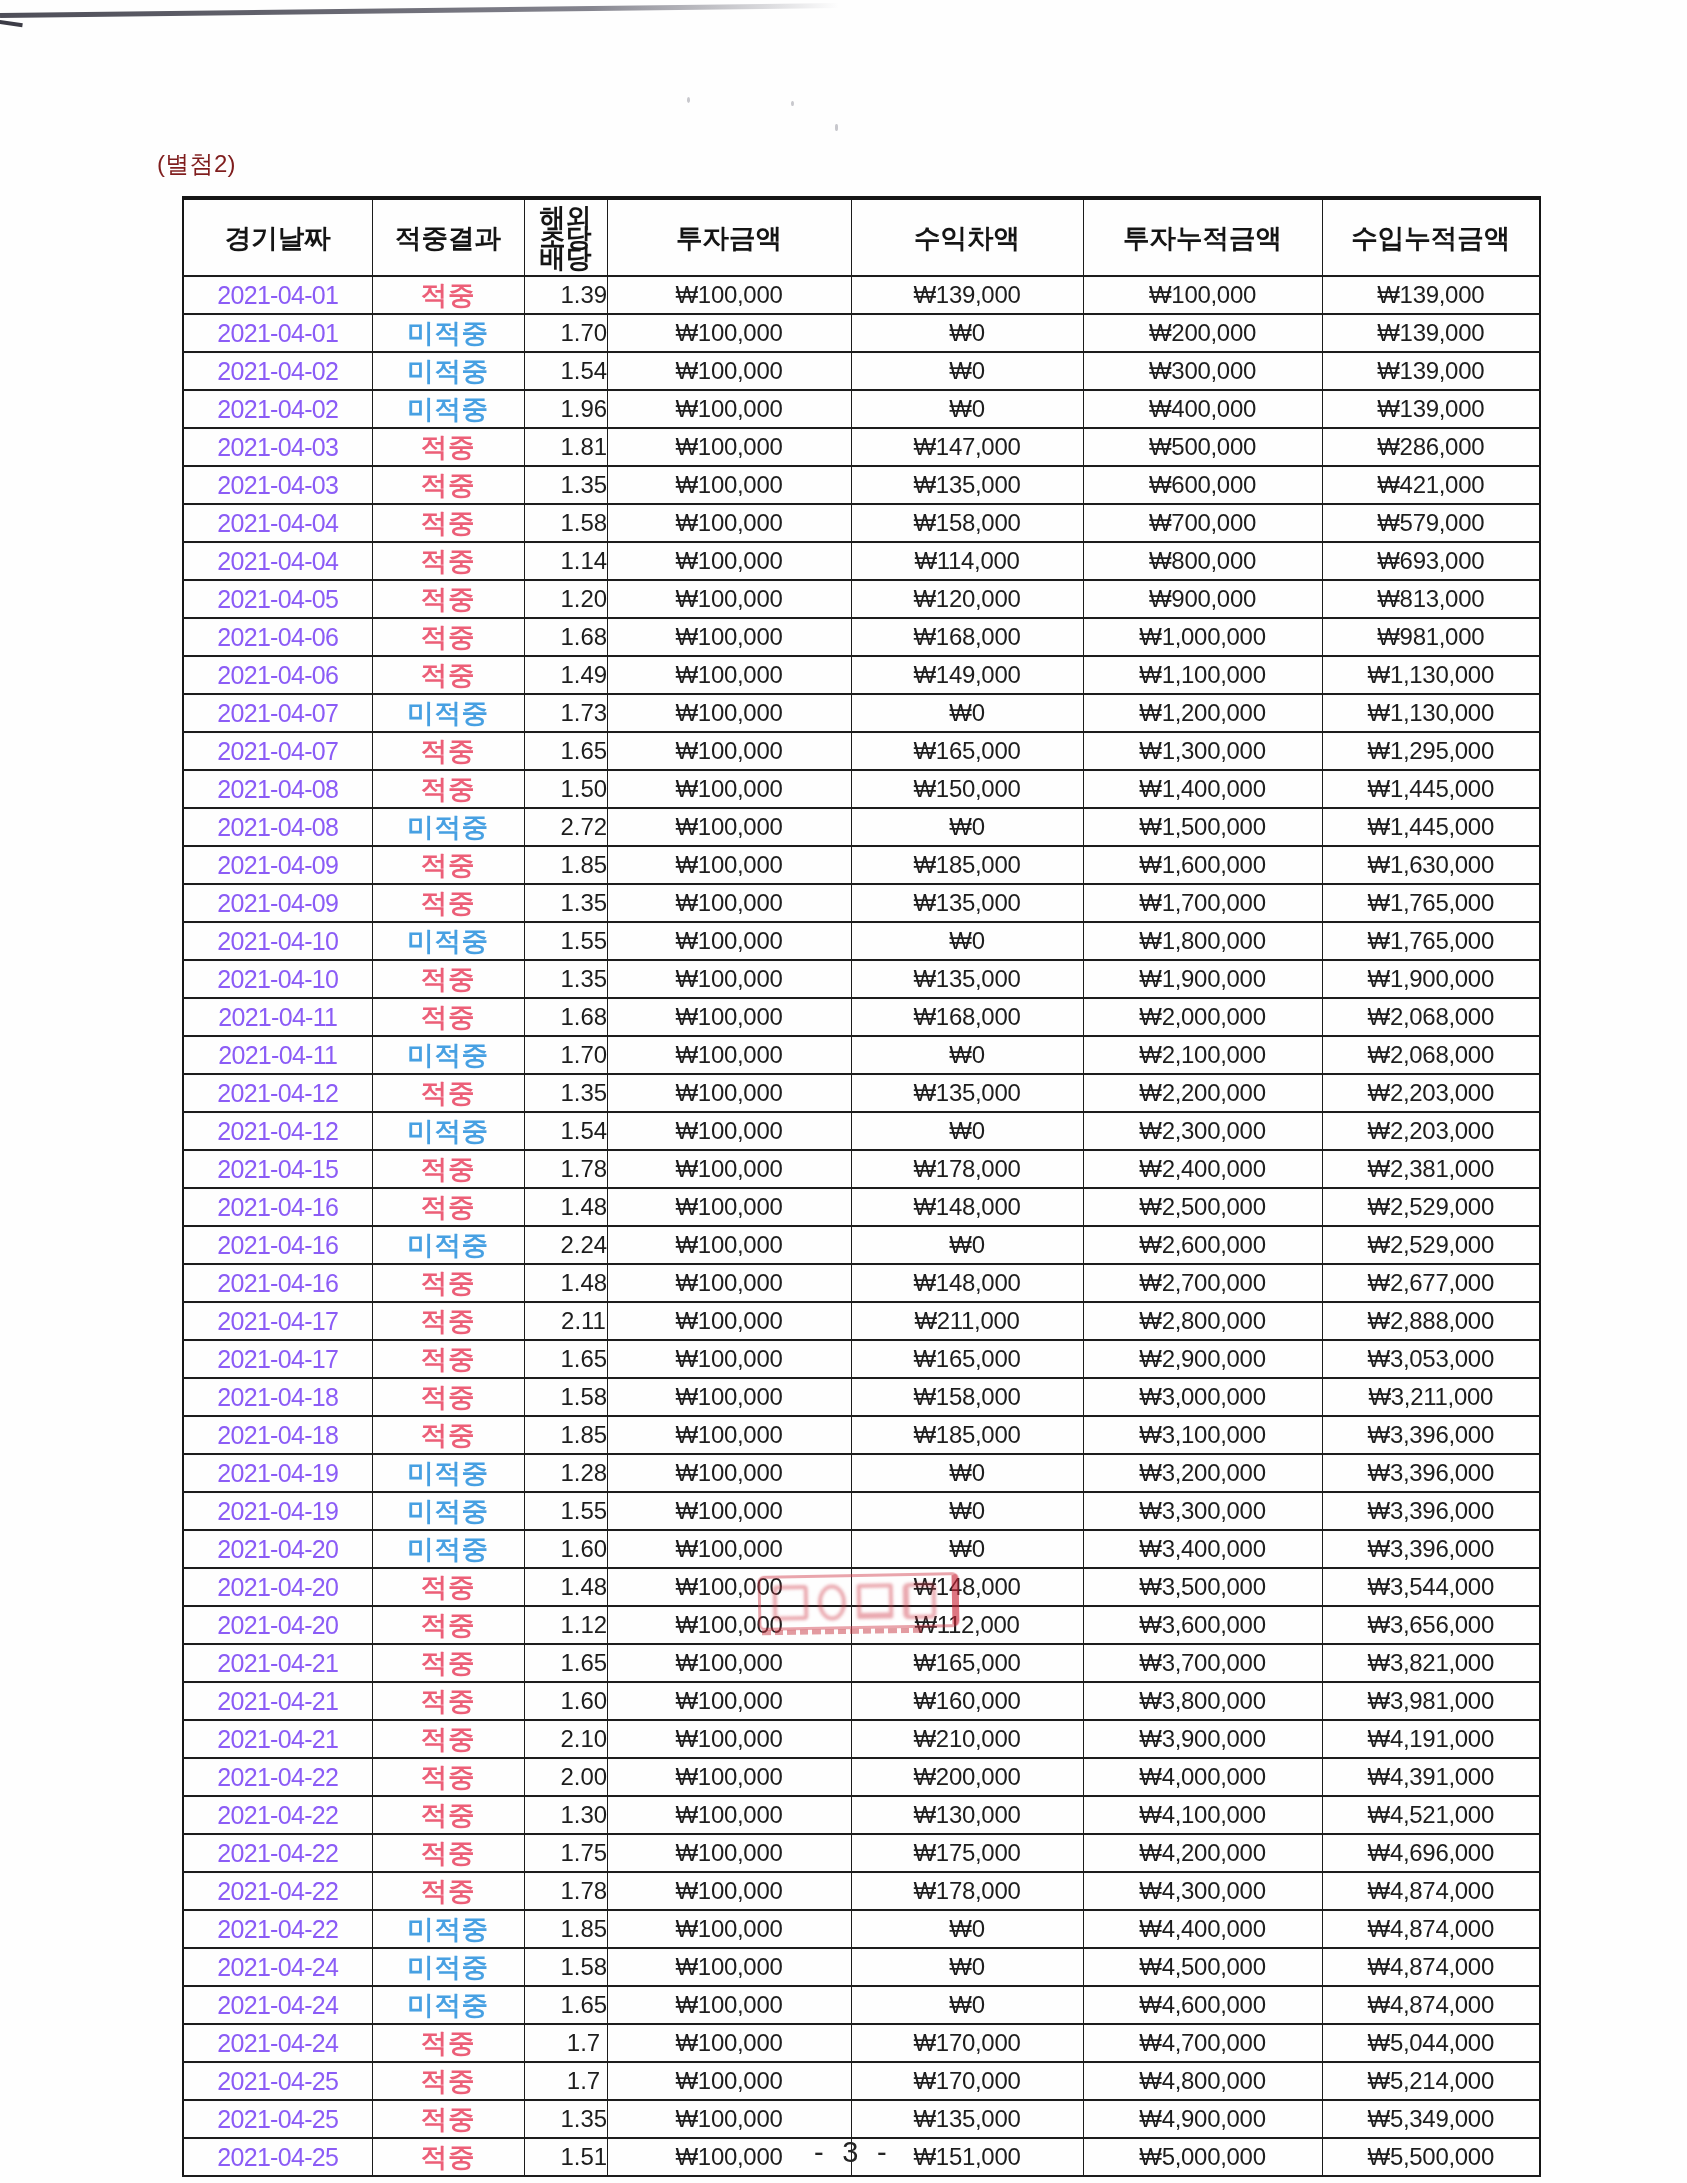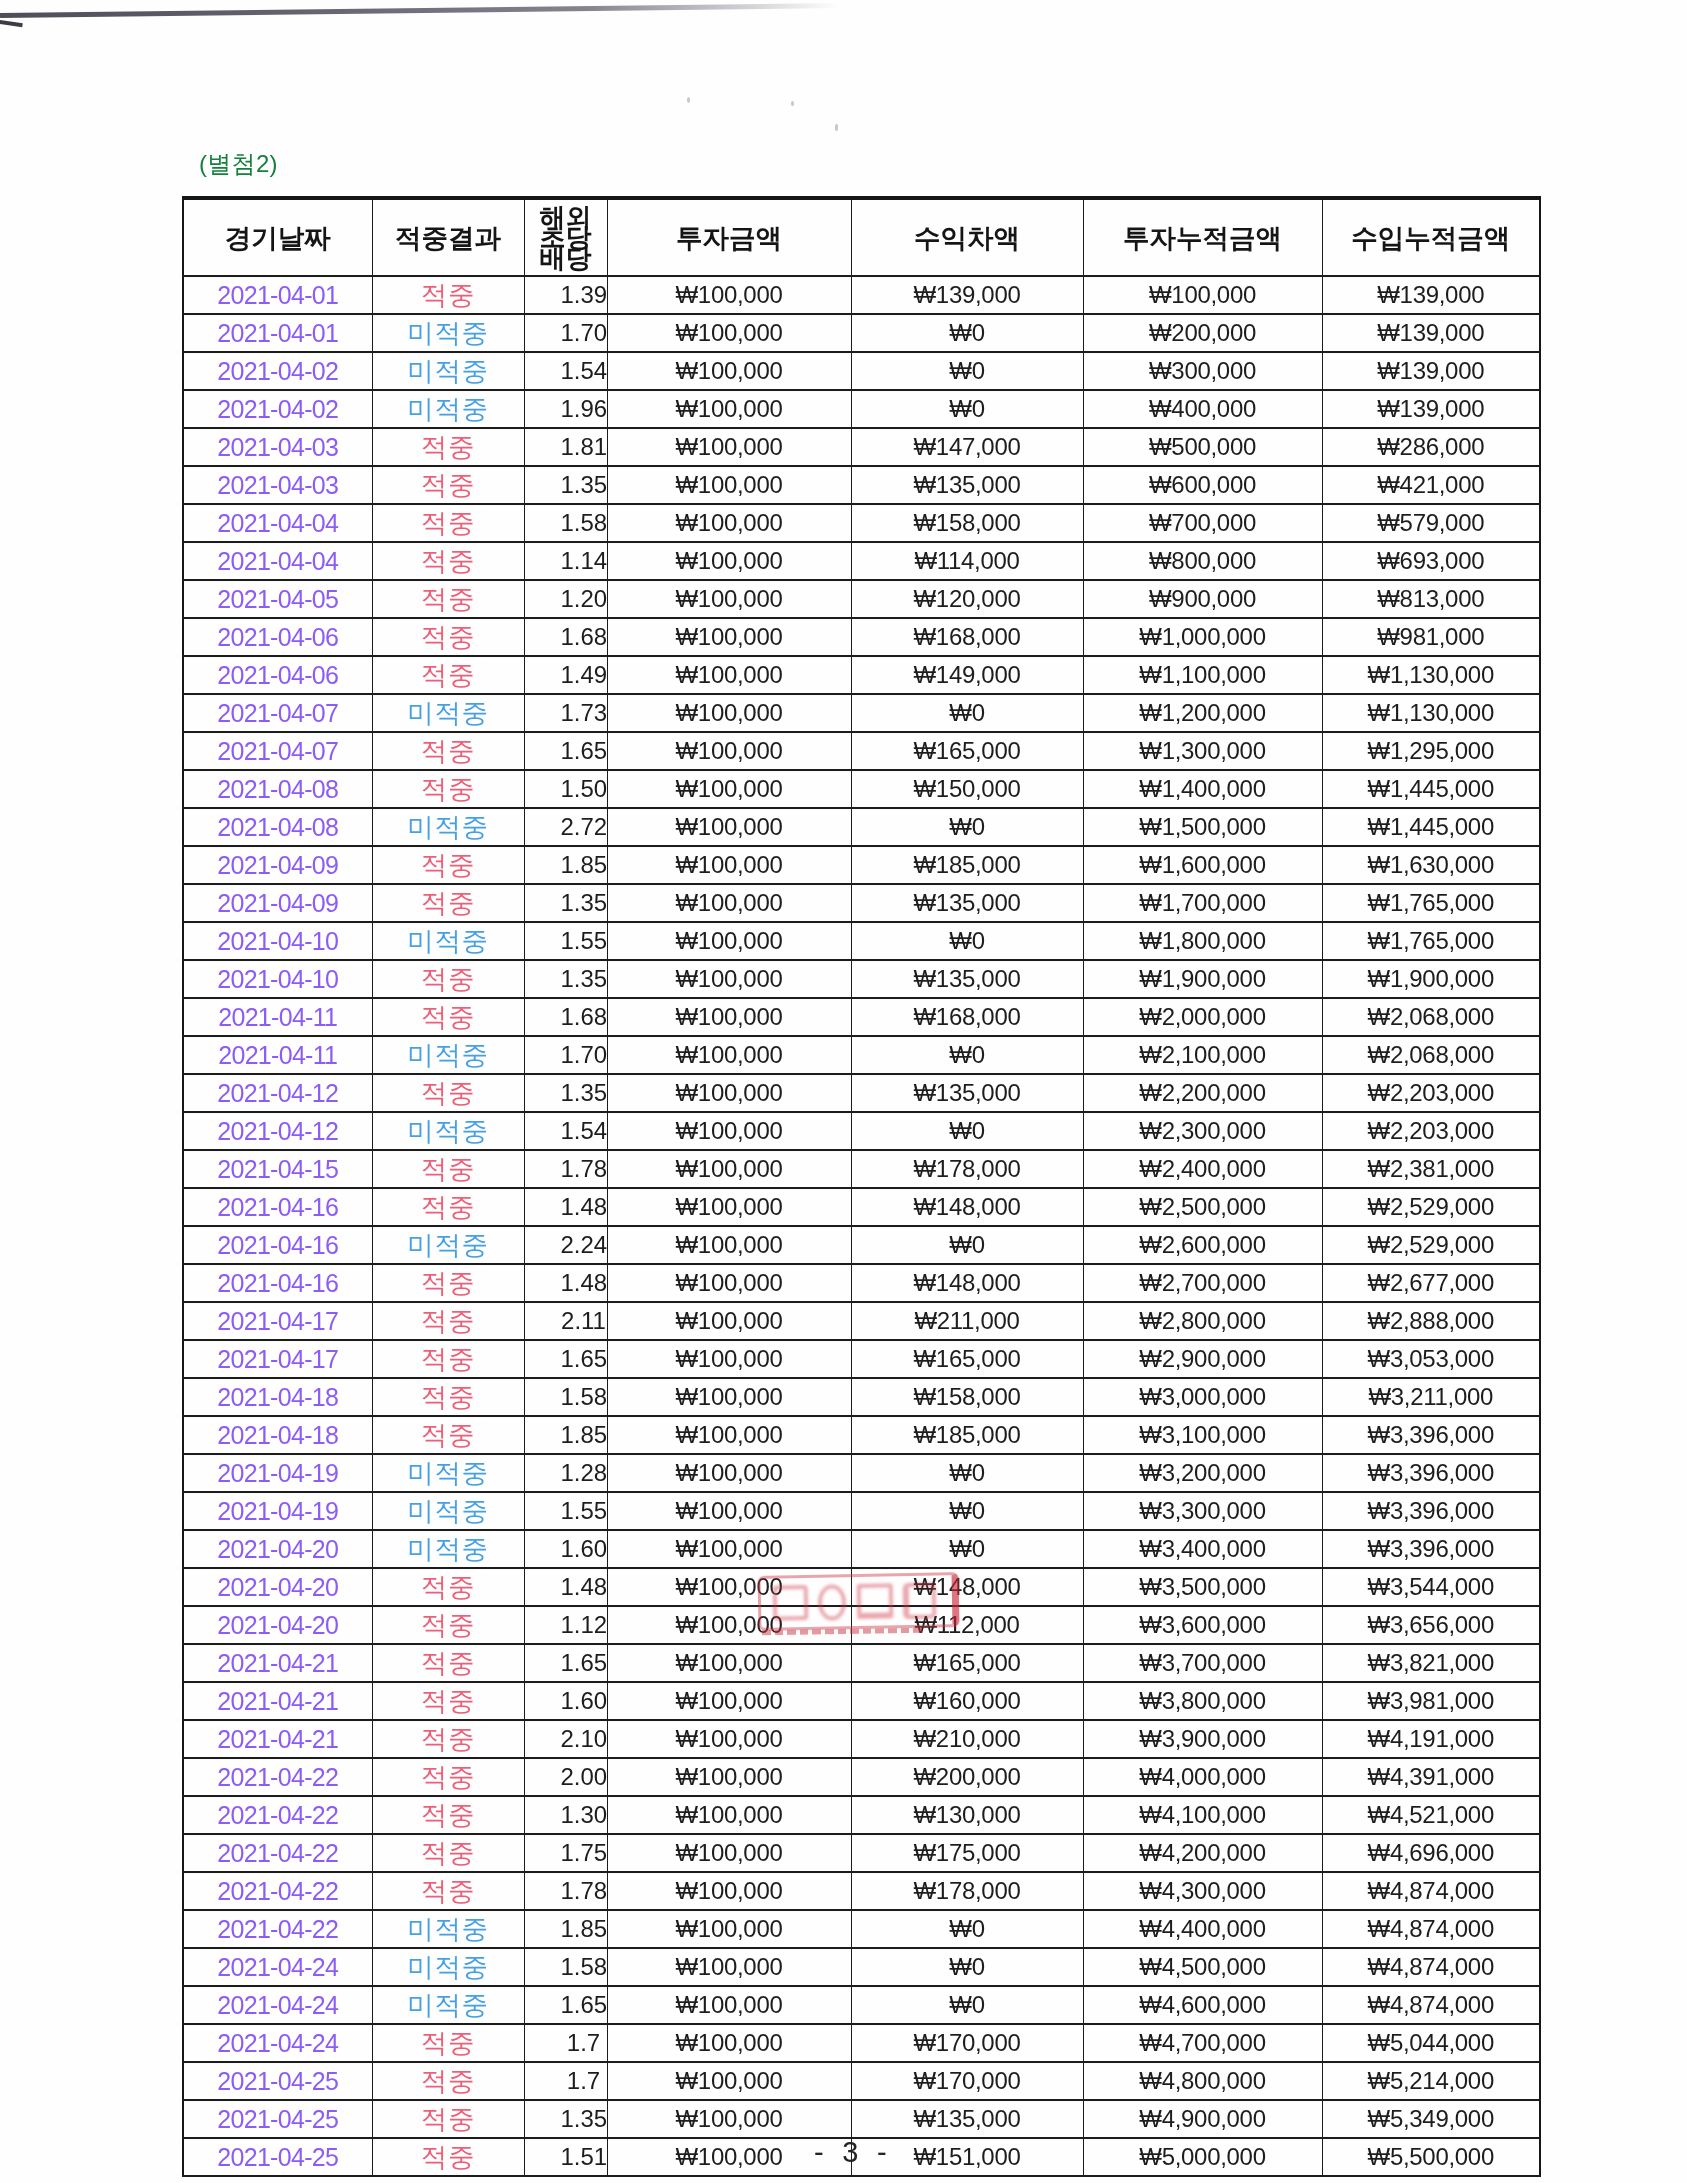--- a/index.html
+++ b/index.html
@@ -16,41 +16,41 @@
     transform:rotate(-0.68deg);transform-origin:left top;
   }
   .scan-stub{
     position:absolute;left:0;top:20px;width:22.5px;height:4px;background:#3c3c46;
     transform:rotate(8deg);transform-origin:left top;
   }
   .speck{position:absolute;background:#9a9aa4;border-radius:50%;opacity:.55;}
 
   .attachment-label{
     position:absolute;left:157px;top:148px;
-    font-size:24px;letter-spacing:0.3px;color:#15803d;margin-left:42px;
+    font-size:24px;letter-spacing:0.3px;color:#7f1d1d;
   }
 
   .table-wrap{position:absolute;left:182px;top:196px;}
   table{border-collapse:collapse;table-layout:fixed;width:1357px;background:transparent;}
   th,td{
     border:1.3px solid #1c1c1c;
     border-top-width:2px;border-bottom-width:2px;
     text-align:center;vertical-align:middle;padding:0;
     overflow:hidden;white-space:nowrap;
   }
   table{border:2.6px solid #161616;border-top-width:4px;}
   thead th{
     height:75px;font-size:26.5px;font-weight:bold;color:#151515;
     letter-spacing:0px;
   }
   thead th .stacked{display:block;font-size:26px;line-height:20.5px;font-weight:bold;}
   tbody td{height:34px;}
   tbody tr{box-shadow:inset 0 1.3px 0 rgba(110,110,120,0.10);}
   .c-date{font-size:25px;letter-spacing:-0.7px;color:#8b5cf6;}
-  .c-result{font-size:26.5px;font-weight:normal;letter-spacing:0.7px;margin-top:48px;}
+  .c-result{font-size:26.5px;font-weight:bold;letter-spacing:0.7px;margin-top:48px;}
   .c-odds{font-size:24px;color:#1d1d1d;padding-left:36px;}
   .c-money{font-size:24px;letter-spacing:-0.3px;color:#1d1d1d;}
 
   .page-number{
     position:absolute;left:754px;top:2136px;width:198px;
     text-align:center;font-size:29px;letter-spacing:5.3px;color:#242424;
   }
 
   
   .stamp{

